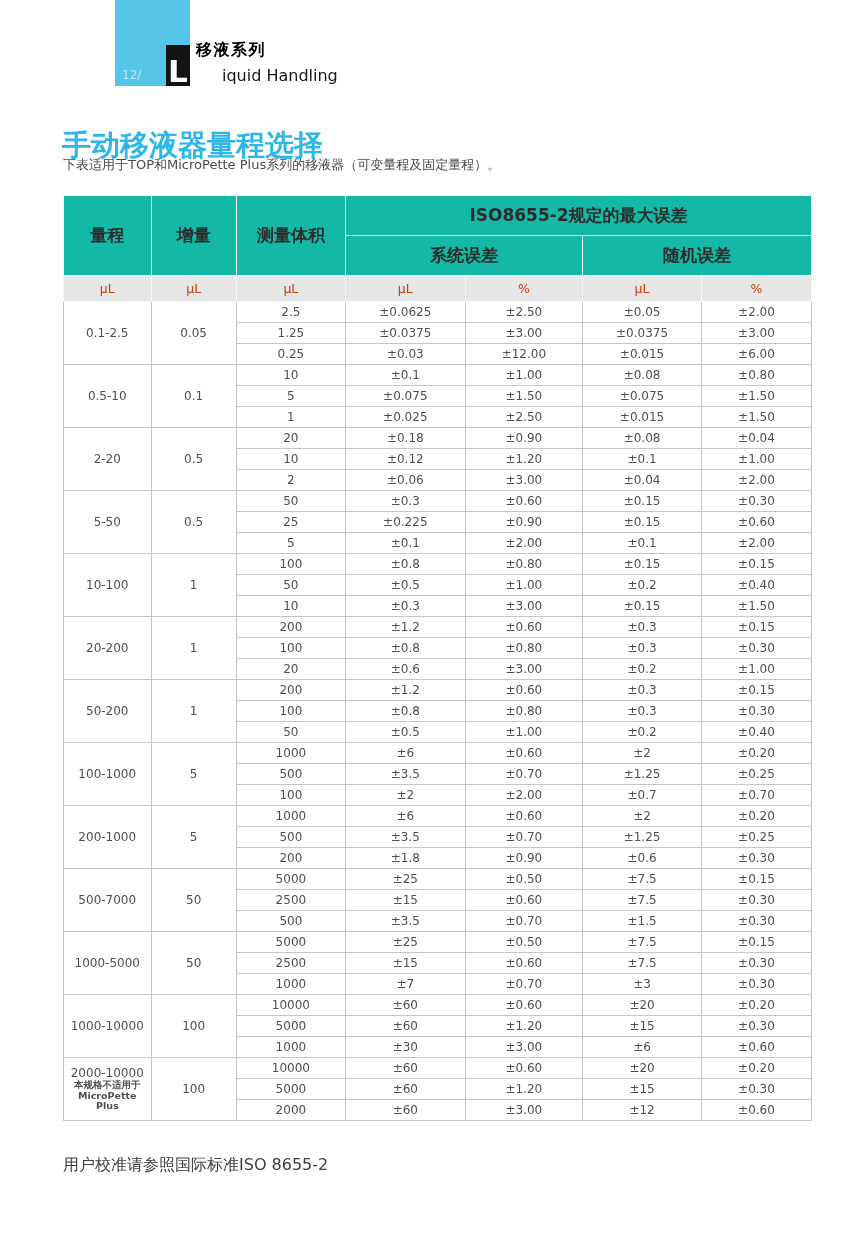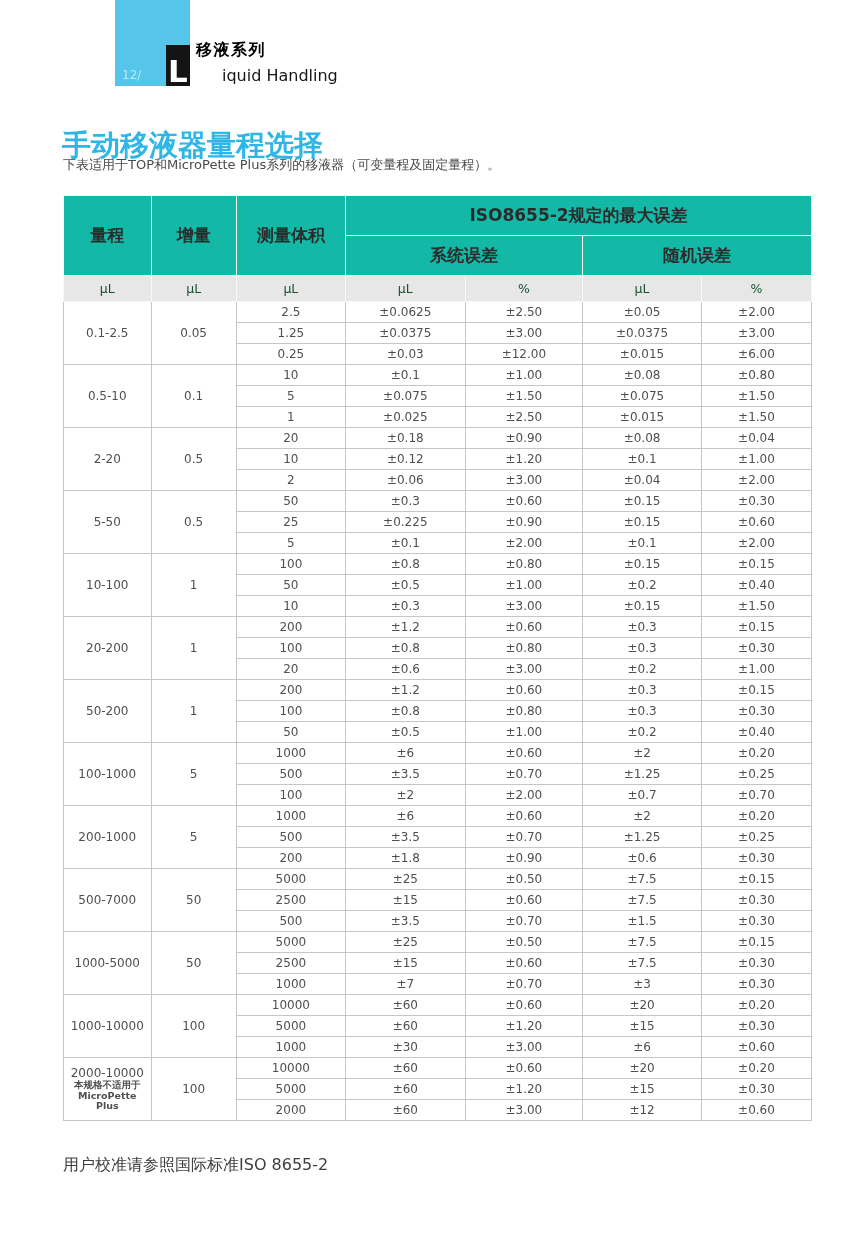--- a/index.html
+++ b/index.html
@@ -16,21 +16,21 @@
   
   .page-title{position:absolute;left:62px;top:107px;font-size:29px;font-weight:bold;color:#2eb6e6;white-space:nowrap;}
   .page-subtitle{position:absolute;left:63px;top:156px;font-size:13px;color:#4a4a4a;white-space:nowrap;}
 
   
   .table-wrap{position:absolute;left:63px;top:192px;width:749px;}
   .band{background:#4cc3e8;border-top:2px solid #74d3ef;border-bottom:4px solid #32aad5;height:28px;display:flex;align-items:center;justify-content:center;}
   .band-title{color:#ffffff;font-weight:bold;font-size:16px;letter-spacing:1px;}
   table{border-collapse:collapse;width:100%;table-layout:fixed;margin-top:3px;border:1px solid #9a9a9a;}
   thead th{background:#14b8a6;border:1px solid #f7f7f7;font-size:17px;font-weight:bold;color:#2b2b2b;padding:8px 2px;}
-  thead tr.units td{background:#e7e7e7;border:1px solid #f7f7f7;font-size:12.5px;font-weight:normal;color:#14532d;padding:5px 2px;text-align:center;}
+  thead tr.units td{background:#e7e7e7;border:1px solid #f7f7f7;font-size:12.5px;font-weight:normal;color:#c2410c;padding:5px 2px;text-align:center;}
   tbody td{border:1px solid #c6c6c6;font-size:12px;color:#4f4f4f;text-align:center;height:20px;padding:0 2px;background:#fff;}
   tbody tr.group-start td{border-top:1px solid #8d8d8d;}
   tbody td .note{display:block;font-size:9.5px;line-height:1.15;color:#4f4f4f;white-space:pre-line;font-weight:bold;}
 
   
   .footnote{position:absolute;left:63px;top:1155px;font-size:16px;color:#3d3d3d;white-space:nowrap;}
 </style>
 </head>
 <body>
 

